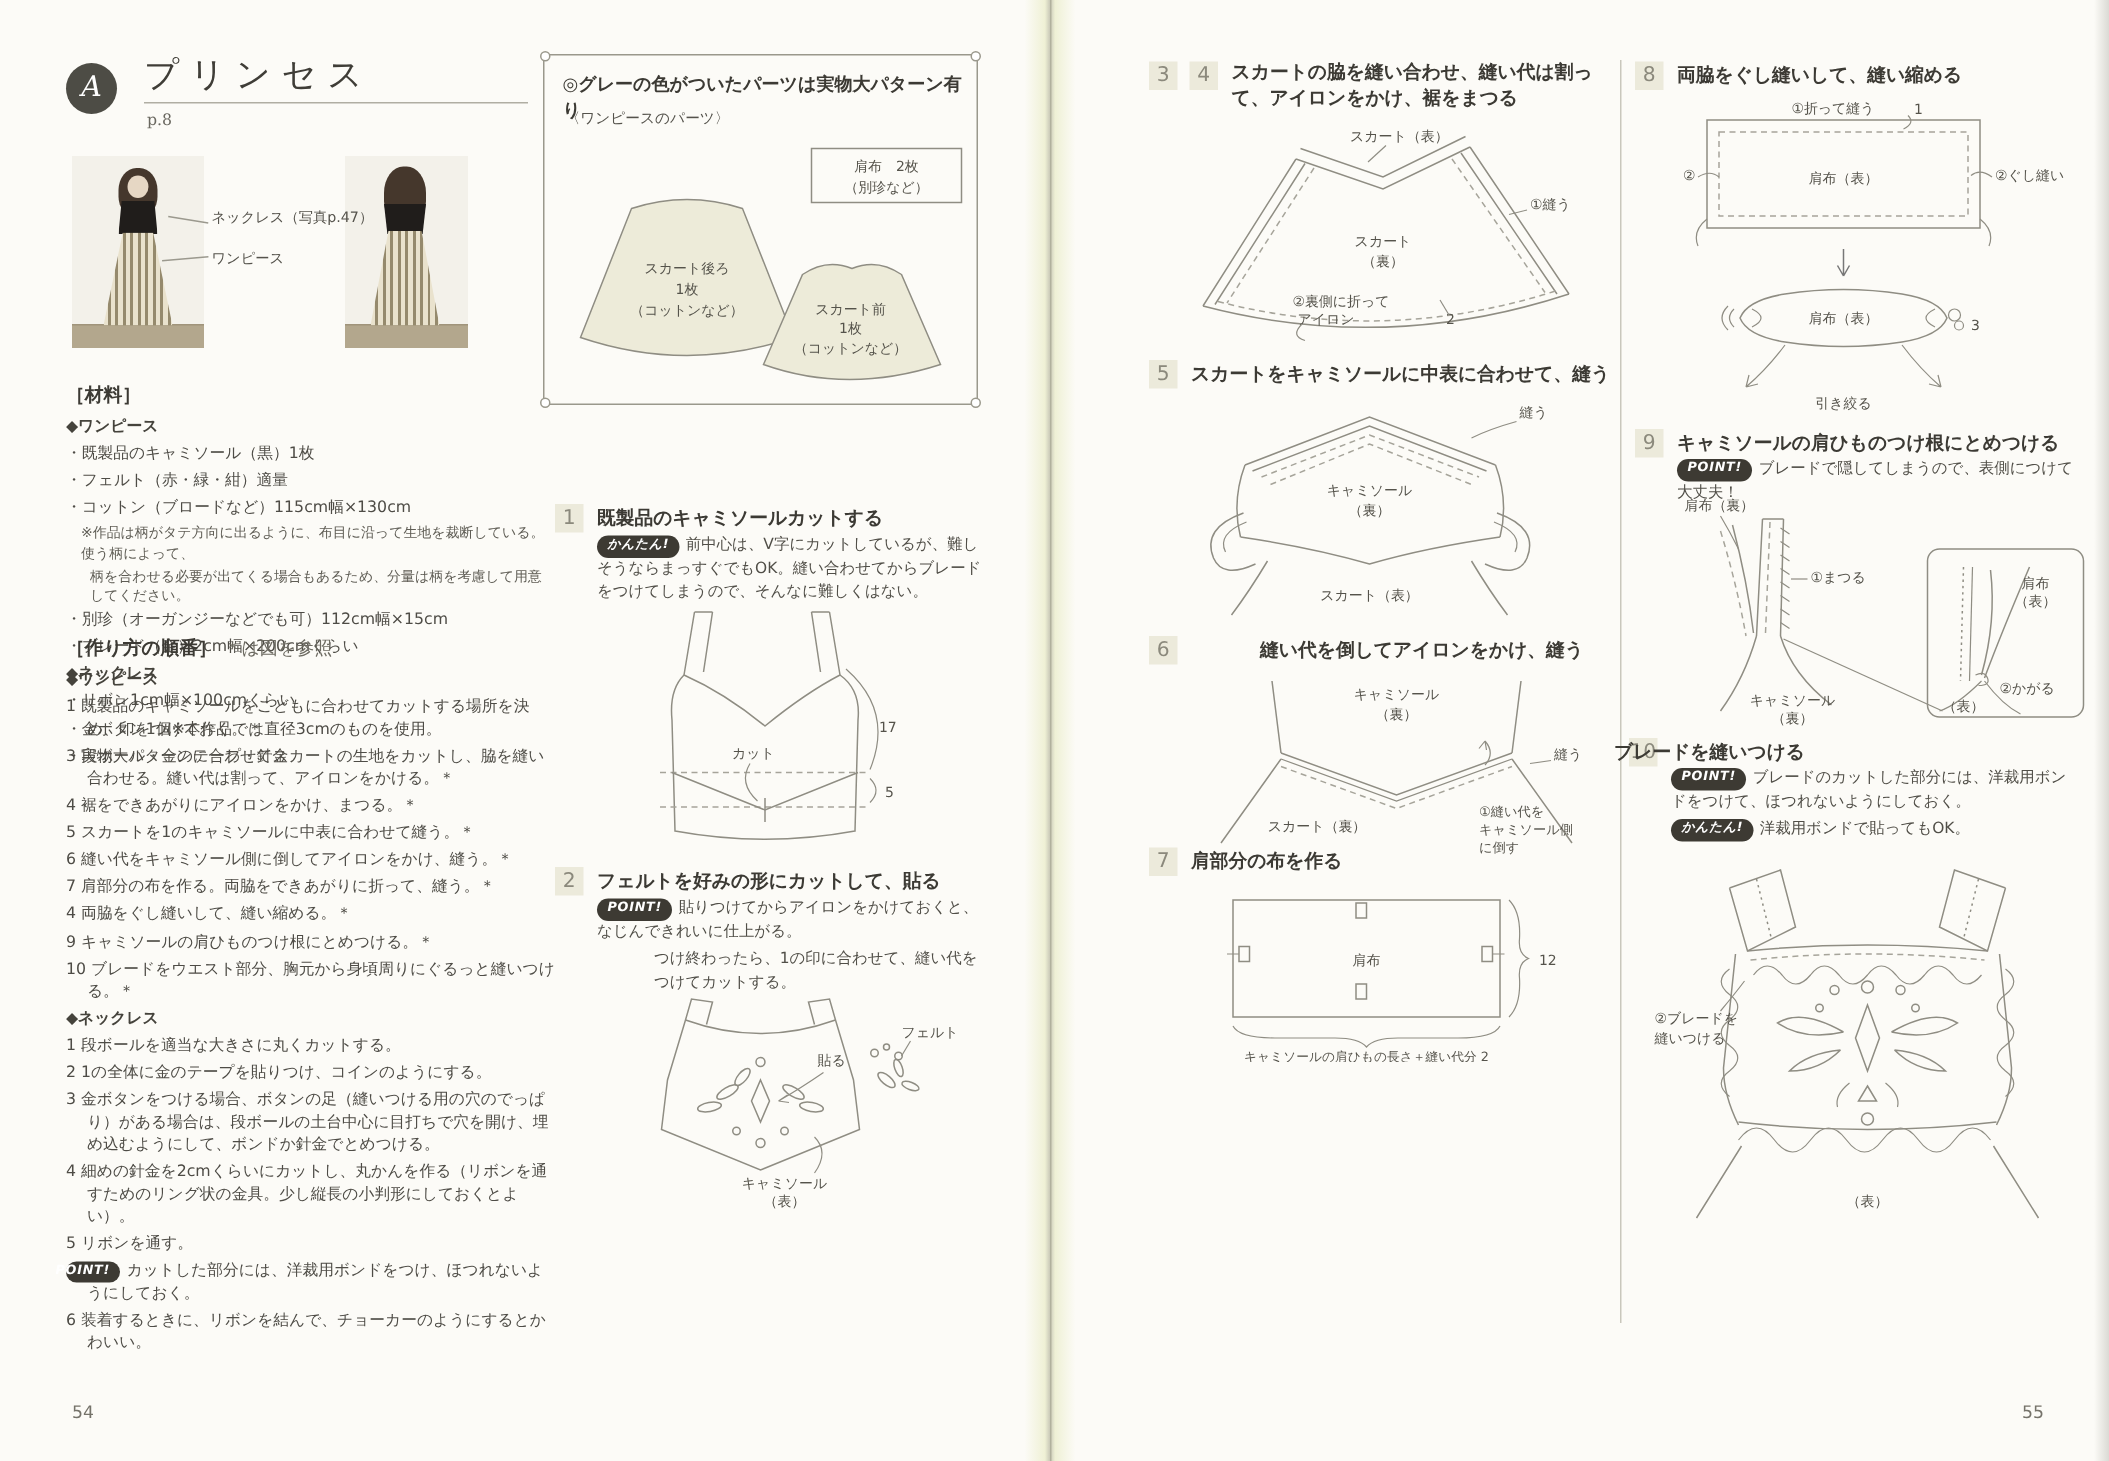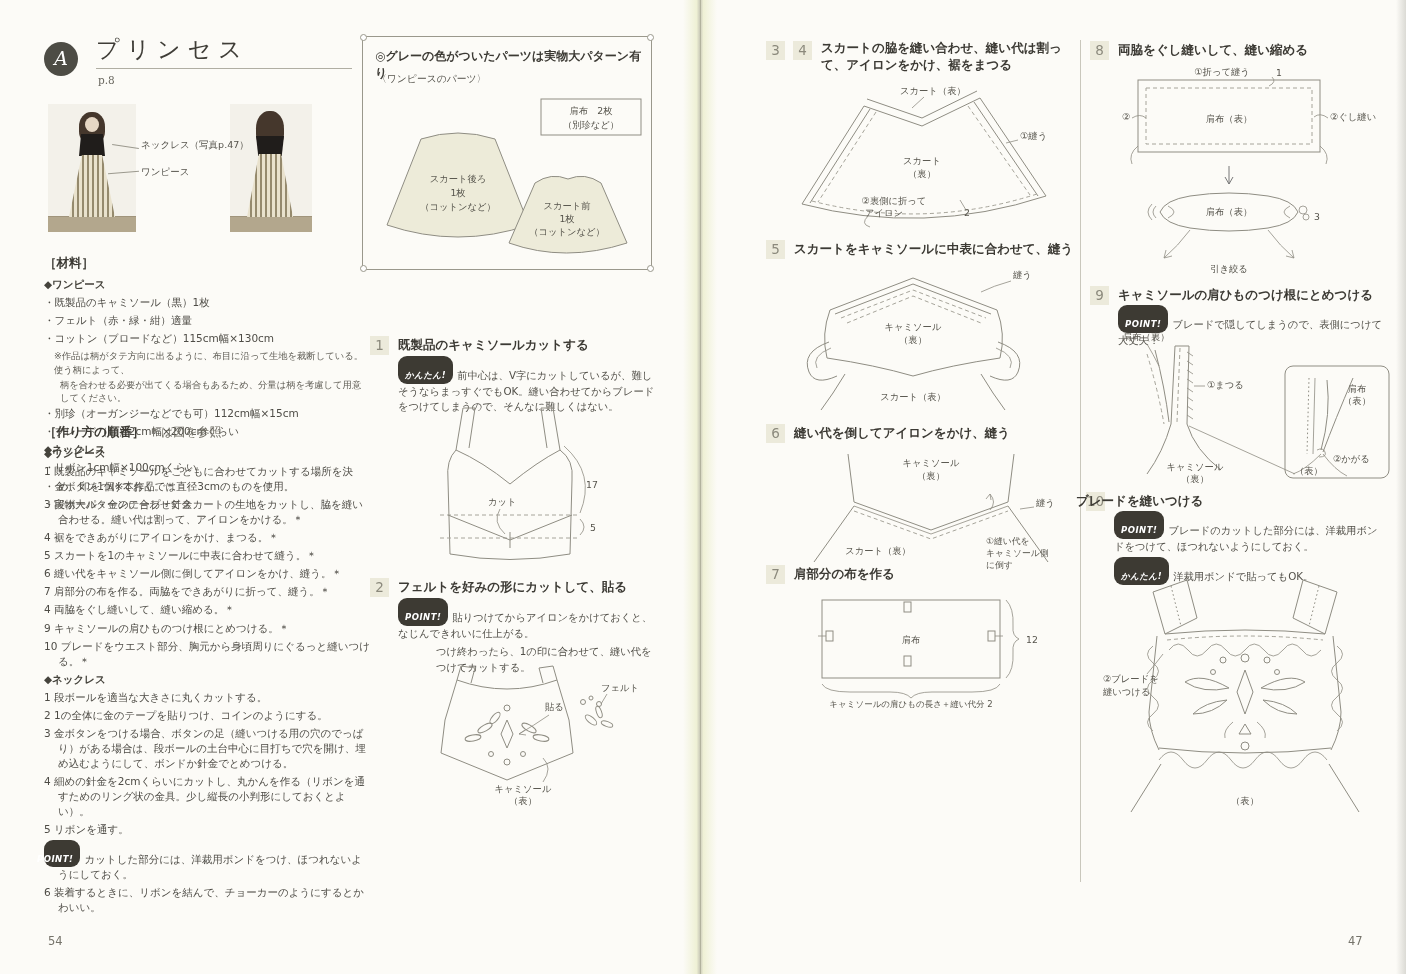--- a/index.html
+++ b/index.html
@@ -30,21 +30,21 @@
   .mat .grp{font-weight:bold;padding-left:0;text-indent:0;color:#45433c;}
   .mat .note{font-size:9.3px;color:#5f5d55;padding-left:10px;text-indent:0;margin-bottom:2px;}
   .steps{font-size:10.5px;line-height:1.42;}
   .steps p{margin:0 0 3.2px 0;padding-left:14px;text-indent:-14px;}
   .steps .grp{font-weight:bold;padding-left:0;text-indent:0;color:#45433c;}
   .pointline{padding-left:14px;}
   
   .stepnum{width:19px;height:19px;background:#eceadb;color:#8b897c;font-size:13.5px;text-align:center;line-height:19px;}
   .steptitle{font-size:12.5px;font-weight:bold;color:#3c3a34;line-height:1.35;}
   .pill{display:inline-block;background:#3d3a33;color:#fff;font-size:8.5px;font-style:italic;font-weight:bold;
-    border-radius:9px;padding:13px 7px 2px 7px;margin-right:4px;vertical-align:1px;letter-spacing:.5px;}
+    border-radius:9px;padding:0 7px 2px 7px;margin-right:4px;vertical-align:1px;letter-spacing:.5px;}
   .stept{font-size:10.3px;line-height:1.5;color:#514f48;}
   
   #pattern-box{border:1px solid #9a988c;background:#fcfbf7;}
   #pattern-box .corner{position:absolute;width:5px;height:5px;border:1px solid #9a988c;border-radius:50%;background:#fff;}
   .pb-title{font-size:12px;font-weight:bold;color:#3c3a34;}
   .pb-sub{font-size:9.8px;color:#55534c;}
   
   .diag path,.diag line,.diag rect,.diag ellipse,.diag circle,.diag polyline{fill:none;stroke:#8f8d83;stroke-width:1;}
   .diag .dash{stroke-dasharray:4 3;stroke:#a6a49a;}
   .diag .dots{stroke-dasharray:1.6 2.6;}
@@ -262,21 +262,21 @@
     <path class="thin" d="M211,86 Q231,94 225,106"></path>
     <path d="M60,112 Q48,132 36,148 M196,112 Q208,132 220,148"></path>
     <text x="228" y="16">縫う</text>
     <path class="thin" d="M226,19 Q208,24 196,30"></path>
     <text class="mid" x="128" y="68">キャミソール</text>
     <text class="mid" x="128" y="81">（裏）</text>
     <text class="mid" x="128" y="138">スカート（表）</text>
   </svg>
 
   <div class="abs stepnum" style="left:766px;top:424px;">6</div>
-  <div class="abs steptitle" style="left:794px;top:425px;width:280px;">縫い代を倒してアイロンをかけ、縫う</div>
+  <div class="abs steptitle" style="left:840px;top:425px;width:280px;">縫い代を倒してアイロンをかけ、縫う</div>
   <svg class="abs diag" style="left:790px;top:446px;" width="280" height="124" viewBox="0 0 280 124">
     <path d="M58,8 L64,56 M224,8 L218,56"></path>
     <path d="M64,56 L141,84 L218,56"></path>
     <path class="thin" d="M64,60 L141,88 L218,60"></path>
     <path class="dash" d="M64,65 L141,93 L218,65"></path>
     <path d="M64,60 L24,116 M218,60 L258,116"></path>
     <path class="thin" d="M200,64 Q207,56 200,48 M200,48 l-4,5 M200,48 l1,6"></path>
     <text class="mid" x="141" y="20">キャミソール</text>
     <text class="mid" x="141" y="33">（裏）</text>
     <text x="246" y="60">縫う</text>
@@ -395,14 +395,14 @@
     <path d="M168,138 Q190,140 202,152 Q182,152 168,138"></path>
     <path d="M150,162 l6,10 l-12,0 Z"></path>
     <circle cx="150" cy="184" r="4"></circle>
     <path class="thin" d="M138,160 Q128,168 130,176 M162,160 Q172,168 170,176"></path>
     <text x="8" y="120">②ブレードを</text>
     <text x="8" y="133">縫いつける</text>
     <path class="thin" d="M52,112 Q62,100 68,92"></path>
     <text class="mid" x="150" y="242">（表）</text>
   </svg>
 
-  <div class="abs pageno" style="left:1348px;top:934px;">47</div>
+  <div class="abs pageno" style="left:1348px;top:934px;">55</div>
 </div>
 
 </body></html>

